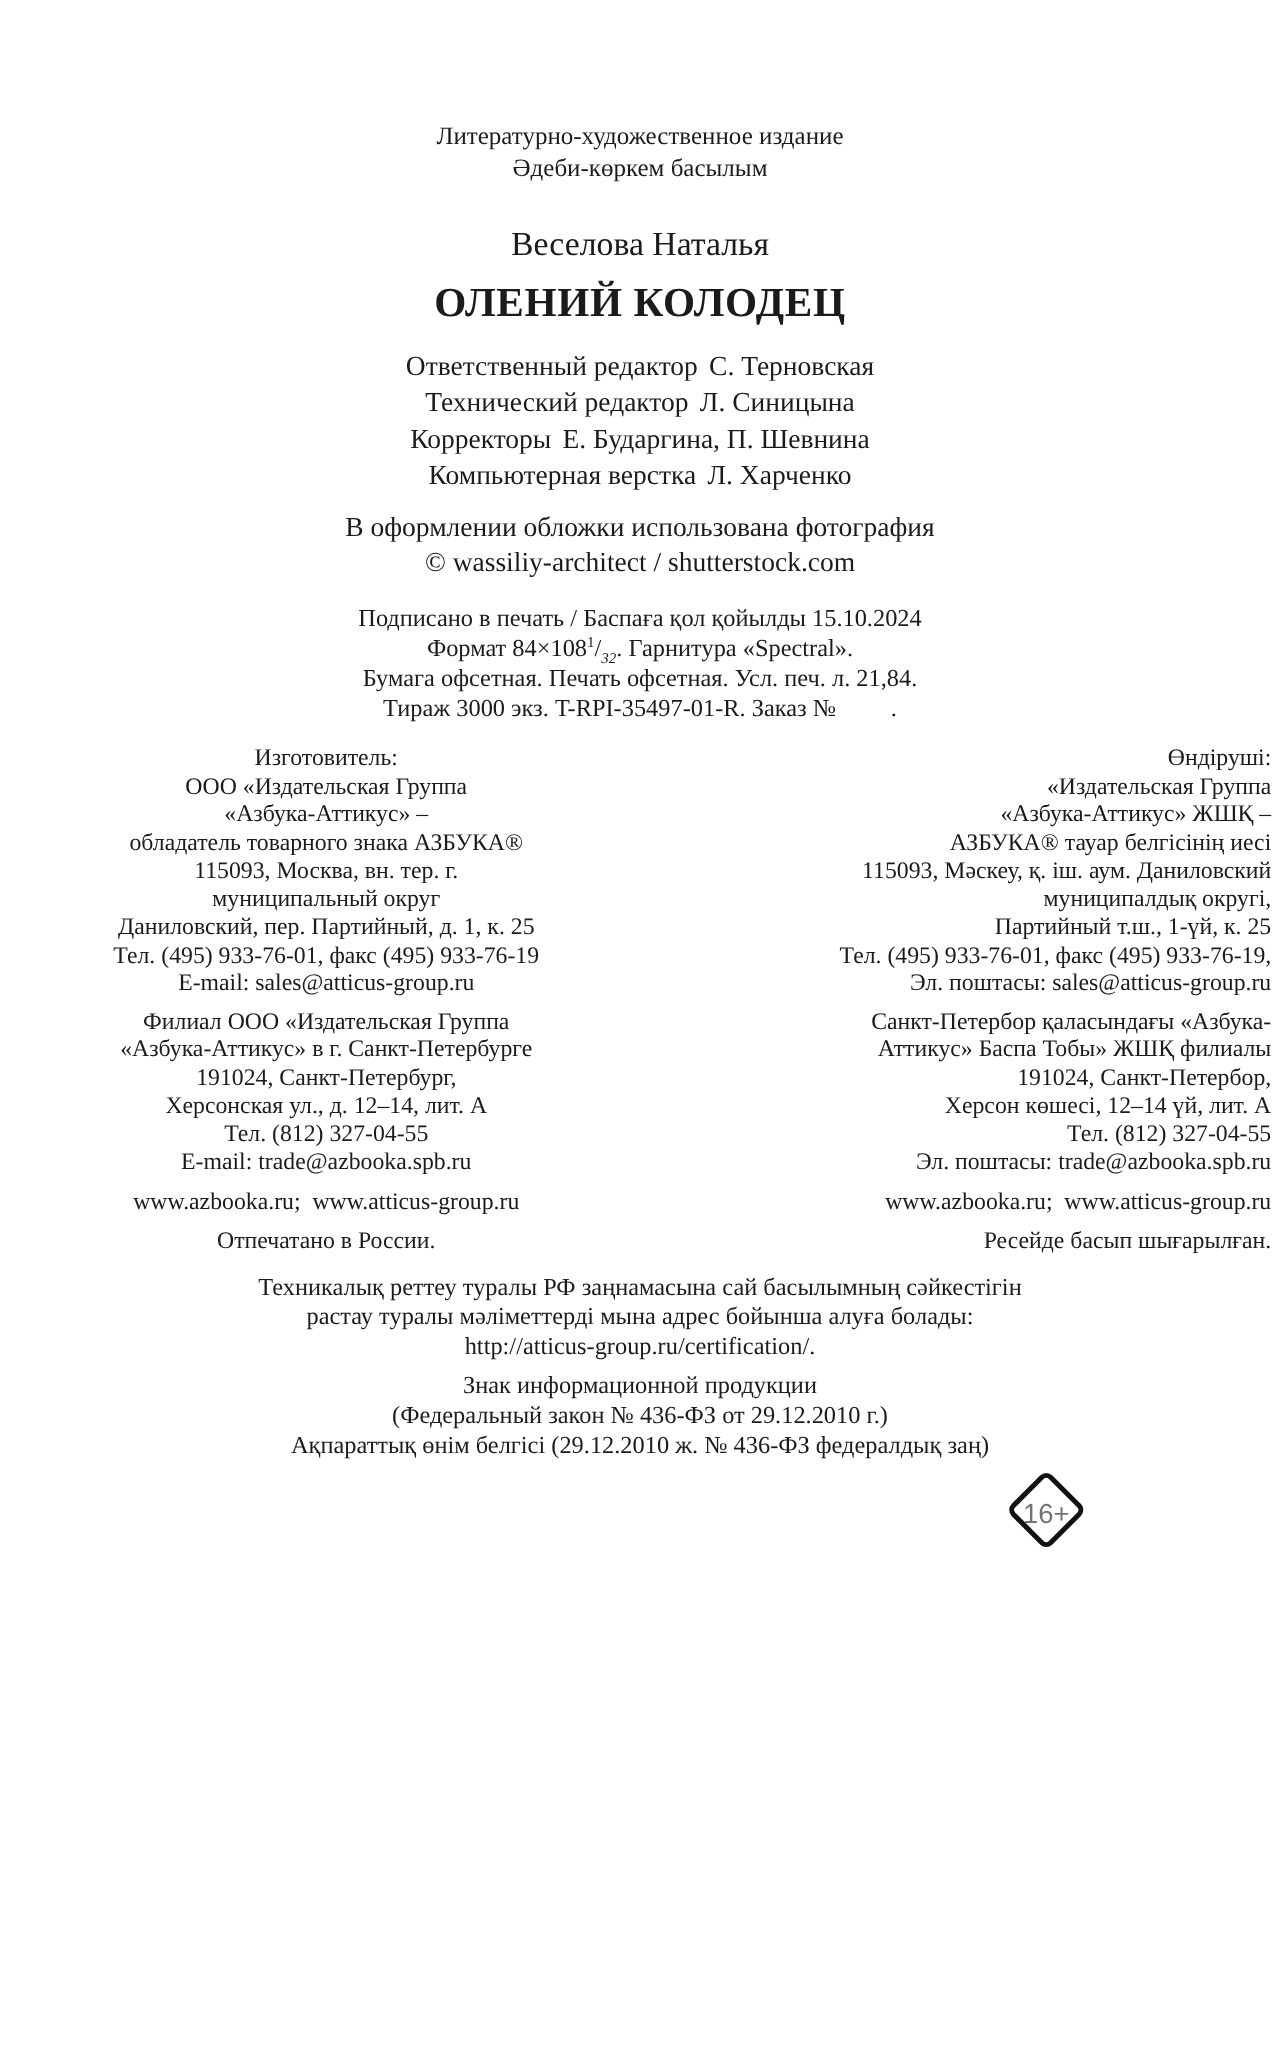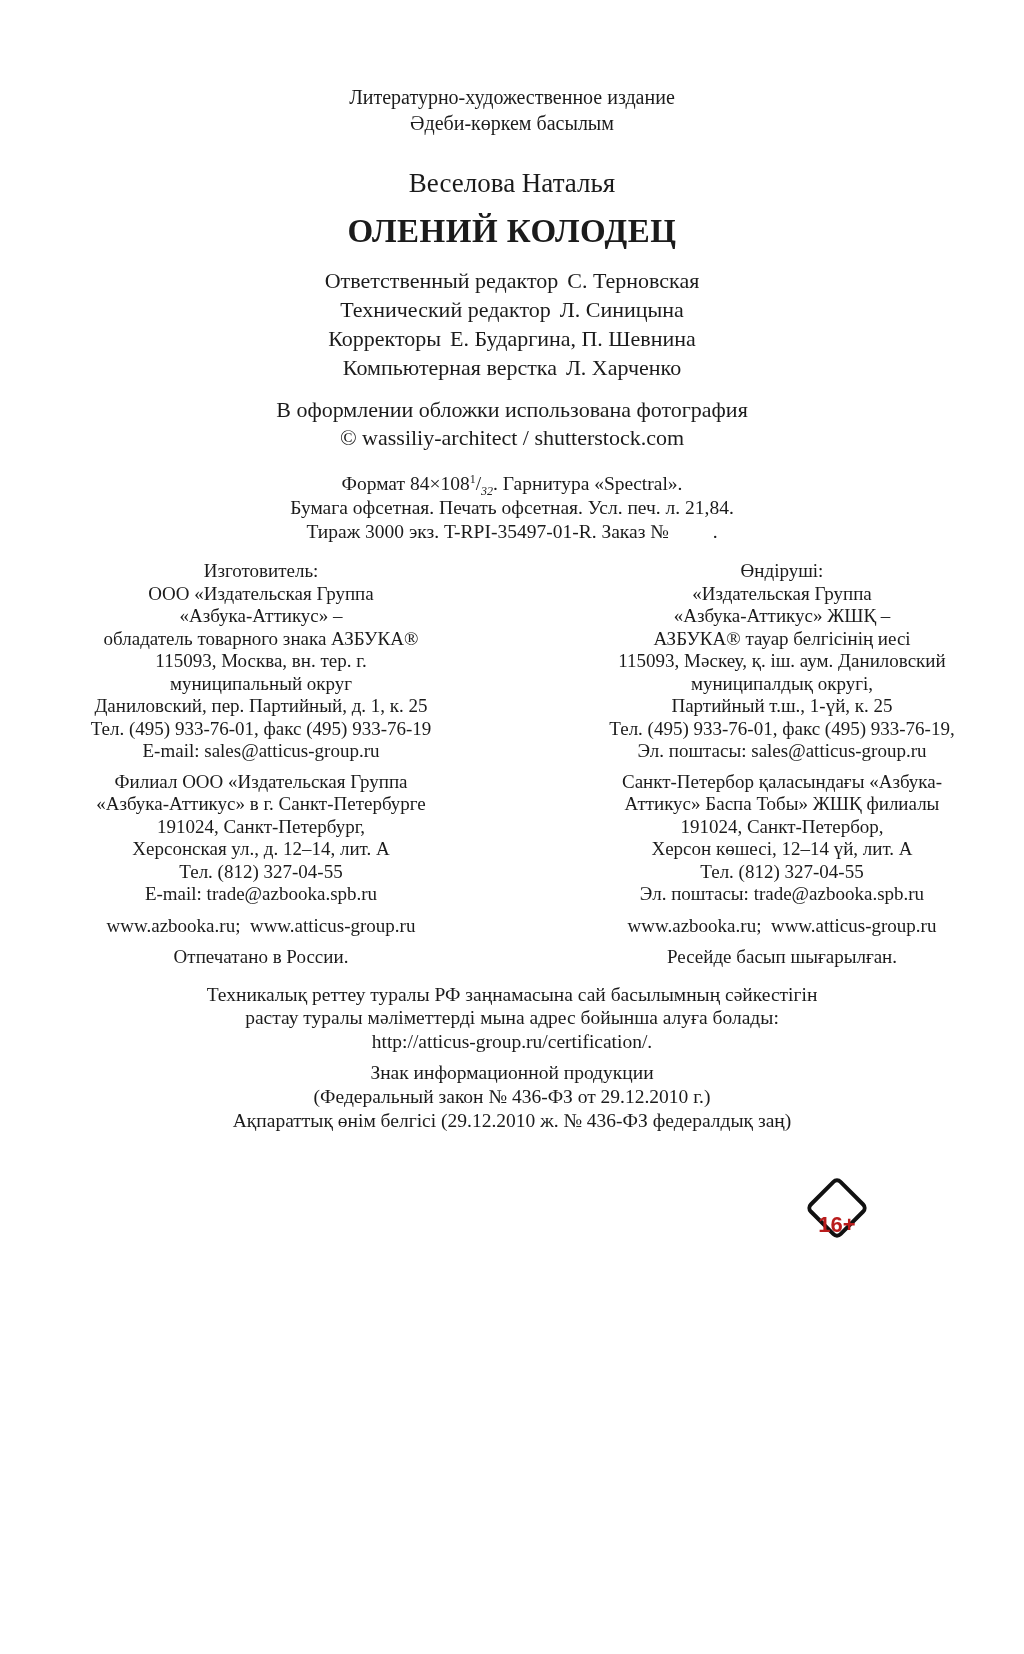--- a/index.html
+++ b/index.html
@@ -13,21 +13,21 @@
     height: 1654px;
     margin: 0 auto;
     background: #ffffff;
     color: #1b1b1b;
     font-family: "Liberation Serif", "DejaVu Serif", serif;
     overflow: hidden;
   }
   .content {
     position: absolute;
     left: 7px;
-    top: 4px;
+    top: 16px;
     width: 1010px;
     padding-top: 80px;
   }
   .centered { text-align: center; }
 
   .edition-line {
     font-size: 20px;
     line-height: 26px;
   }
   .author {
@@ -80,21 +80,21 @@
     line-height: 22.5px;
   }
   .col-left {
     width: 508px;
     flex: 0 0 508px;
     text-align: center;
   }
   .col-right {
     margin-left: 32px;
     flex: 1 1 auto;
-    text-align: center;
+    text-align: right;
   }
   .col-block { margin-top: 8px; }
   .col-block.first { margin-top: 0; }
   .col-line-gap { margin-top: 9px; }
 
   .certification {
     margin-top: 14px;
     font-size: 19.5px;
     line-height: 23.5px;
   }
@@ -119,30 +119,30 @@
     height: 46px;
     border: 4.5px solid #111111;
     border-radius: 7px;
     transform: rotate(45deg);
     background: #ffffff;
     box-sizing: border-box;
   }
   .age-badge .badge-text {
     position: absolute;
     left: 0;
-    top: 17px;
+    top: 3px;
     width: 64px;
     height: 64px;
     display: flex;
     align-items: center;
     justify-content: center;
     font-family: "Liberation Sans", "DejaVu Sans", sans-serif;
-    font-weight: bold;
+    font-weight: normal;
     font-size: 22px;
-    color: #b91c1c;
+    color: #737373;
   }
 </style>
 </head>
 <body>
 
 <div class="page">
   <div class="content">
 
     <div class="centered">
       <div class="edition-line">Литературно-художественное издание</div>
@@ -167,20 +167,21 @@
         <span>Компьютерная верстка</span><span class="credit-name">Л. Харченко</span>
       </div>
     </div>
 
     <div class="cover-note centered">
       <div>В оформлении обложки использована фотография</div>
       <div>© wassiliy-architect / shutterstock.com</div>
     </div>
 
     <div class="print-info centered">
+      <div>Подписано в печать / Баспаға қол қойылды 15.10.2024</div>
       <div><span>Формат 84×108</span><sup>1</sup><span>/</span><sub>32</sub><span>. Гарнитура «Spectral».</span></div>
       <div>Бумага офсетная. Печать офсетная. Усл. печ. л. 21,84.</div>
       <div>Тираж 3000 экз. T-RPI-35497-01-R. Заказ №&nbsp;&nbsp;&nbsp;&nbsp;&nbsp;&nbsp;&nbsp;&nbsp;&nbsp;.</div>
     </div>
 
     <div class="columns">
 
       <div class="col-left">
         <div class="col-block first">
           <div>Изготовитель:</div>

